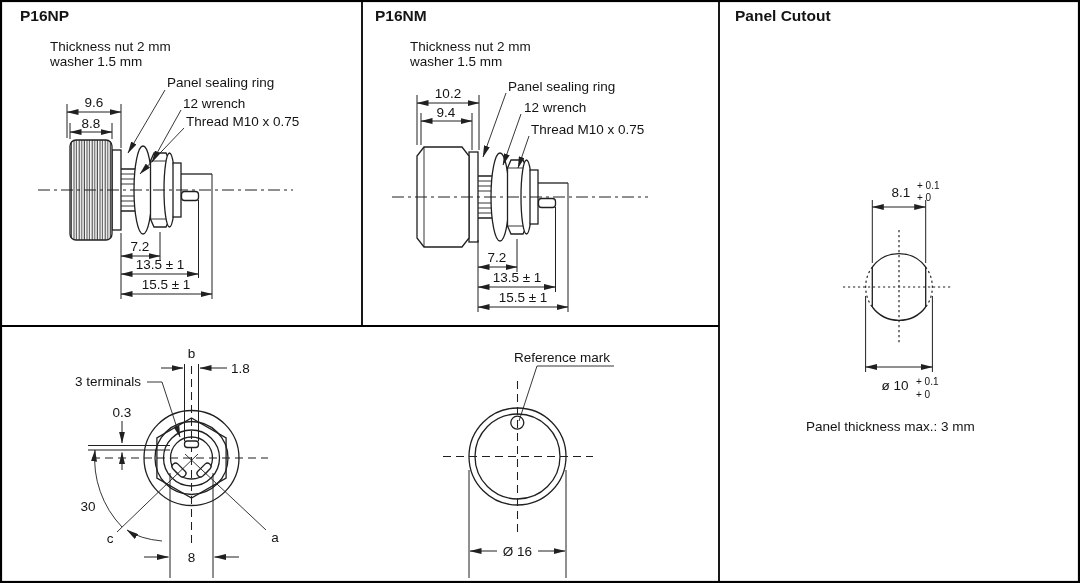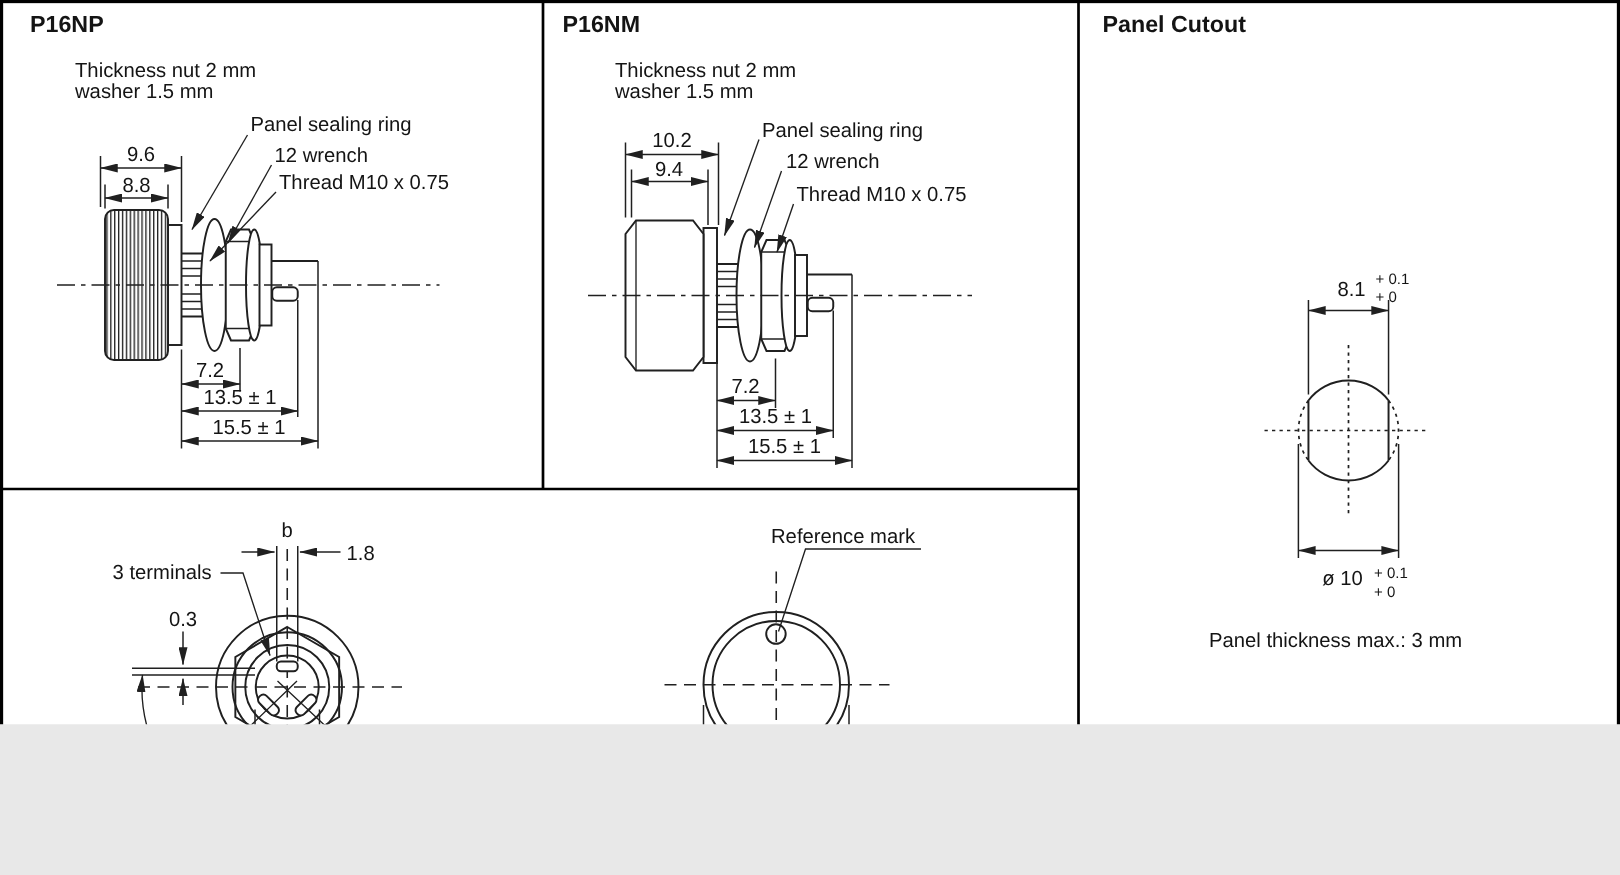--- a/index.html
+++ b/index.html
@@ -1,17 +1,17 @@
 <!DOCTYPE html>
 <html><head>
 <meta charset="utf-8">
 <style>
   html,body { margin:0; padding:0; background:#e8e8e8; }
   .page {
-    position:relative; width:1080px; height:483px; background:#ffffff;
+    position:relative; width:1080px; height:583px; background:#ffffff;
     font-family:"Liberation Sans", sans-serif; overflow:hidden;
   }
   svg text { font-family:"Liberation Sans", sans-serif; fill:#141414; font-size:13.5px; }
   svg text.ttl { font-size:15.5px; font-weight:bold; }
   svg text.tol { font-size:10px; }
   .ln  { stroke:#202020; stroke-width:1.3; fill:none; }
   .lnw { stroke:#202020; stroke-width:1.3; fill:#ffffff; }
   .thin{ stroke:#202020; stroke-width:0.9; fill:none; }
   .dim { stroke:#202020; stroke-width:1; fill:none; }
   .cl  { stroke:#202020; stroke-width:1; fill:none; stroke-dasharray:12 4 3 4; }

